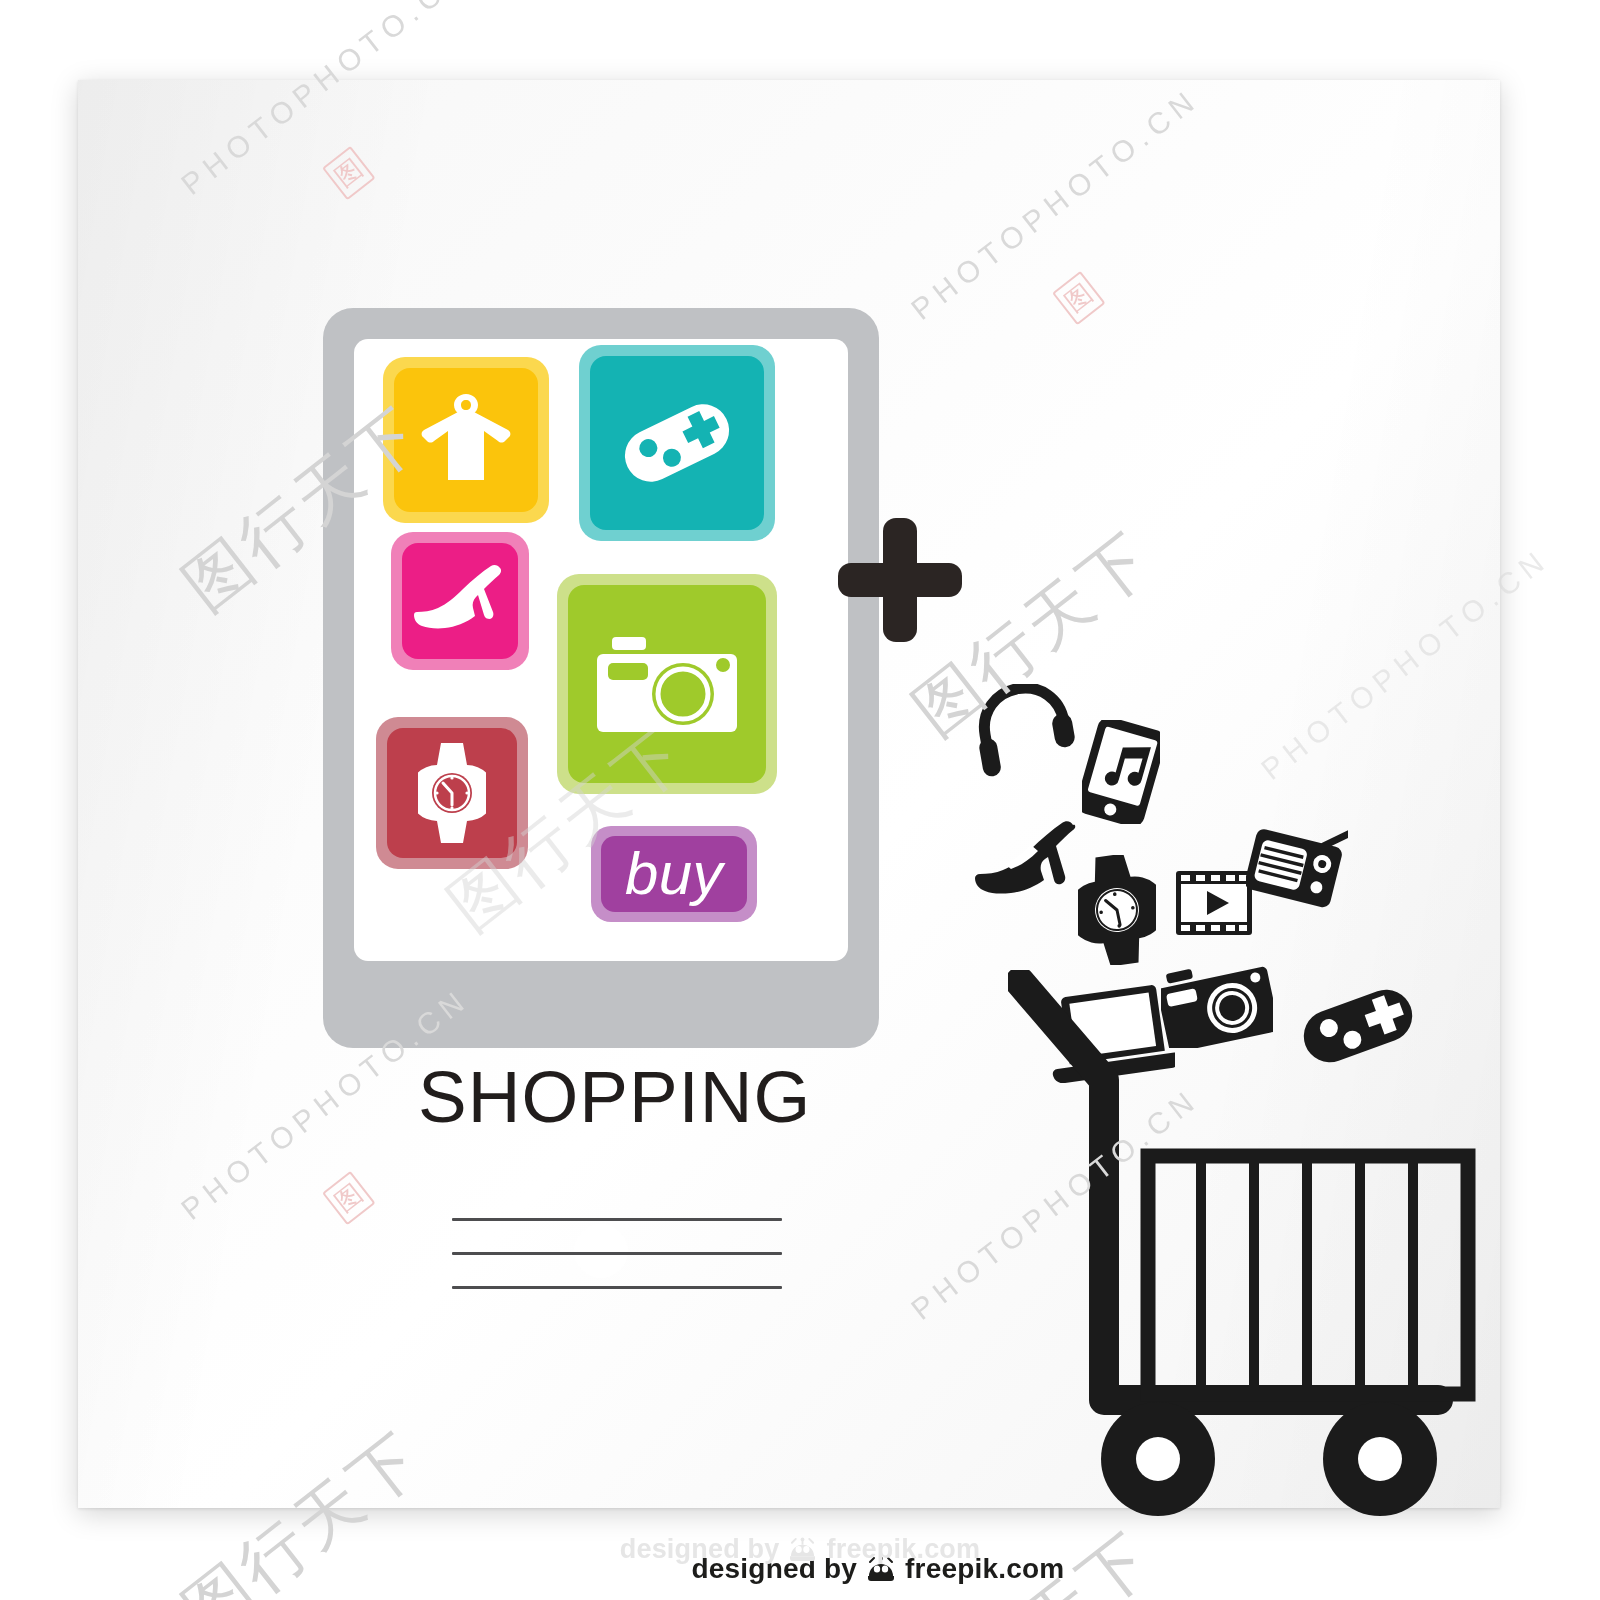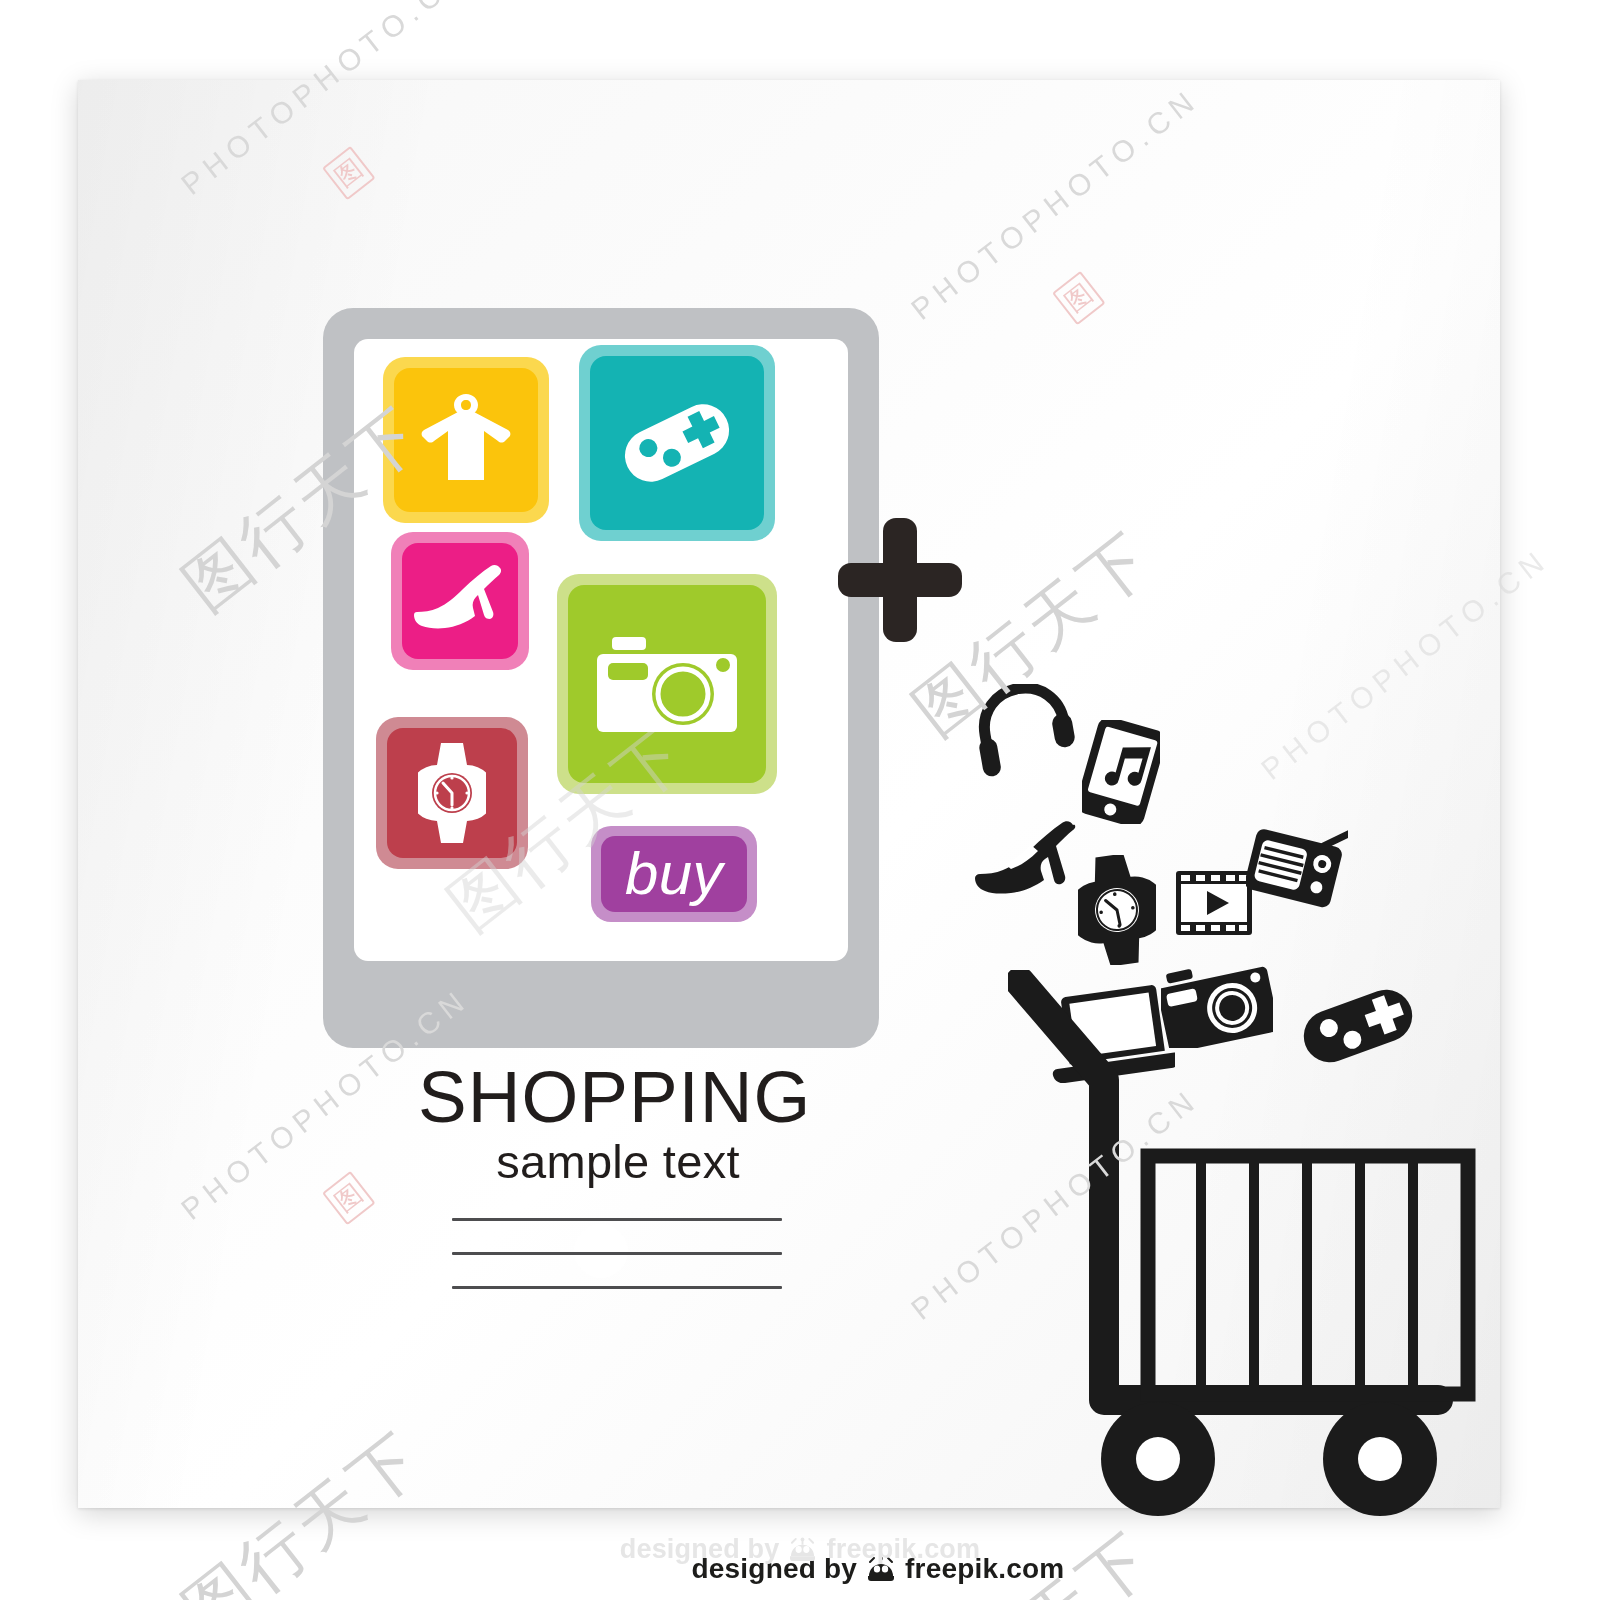--- a/index.html
+++ b/index.html
@@ -179,21 +179,20 @@
       <div class="inner" style="background:#a0409f;"></div>
       <span class="buy-label">buy</span>
     </div>
 
     <div class="plus">
       <i class="h"></i>
         <i class="v"></i>
     </div>
 
     <div class="title">SHOPPING</div>
-    <div class="subtitle">sample text</div>
     <div class="rules">
       <div class="rule"></div>
       <div class="rule"></div>
       <div class="rule"></div>
     </div>
 
     <svg class="float" style="left:897px;top:604px;" width="100" height="95" viewBox="0 0 100 95">
       <g transform="rotate(-10 50 47)">
         <path d="M50 4C27 4 10 21 10 44v16" fill="none" stroke="#1b1b1b" stroke-width="11" stroke-linecap="round"></path>
         <path d="M50 4c23 0 40 17 40 40v8" fill="none" stroke="#1b1b1b" stroke-width="11" stroke-linecap="round"></path>

